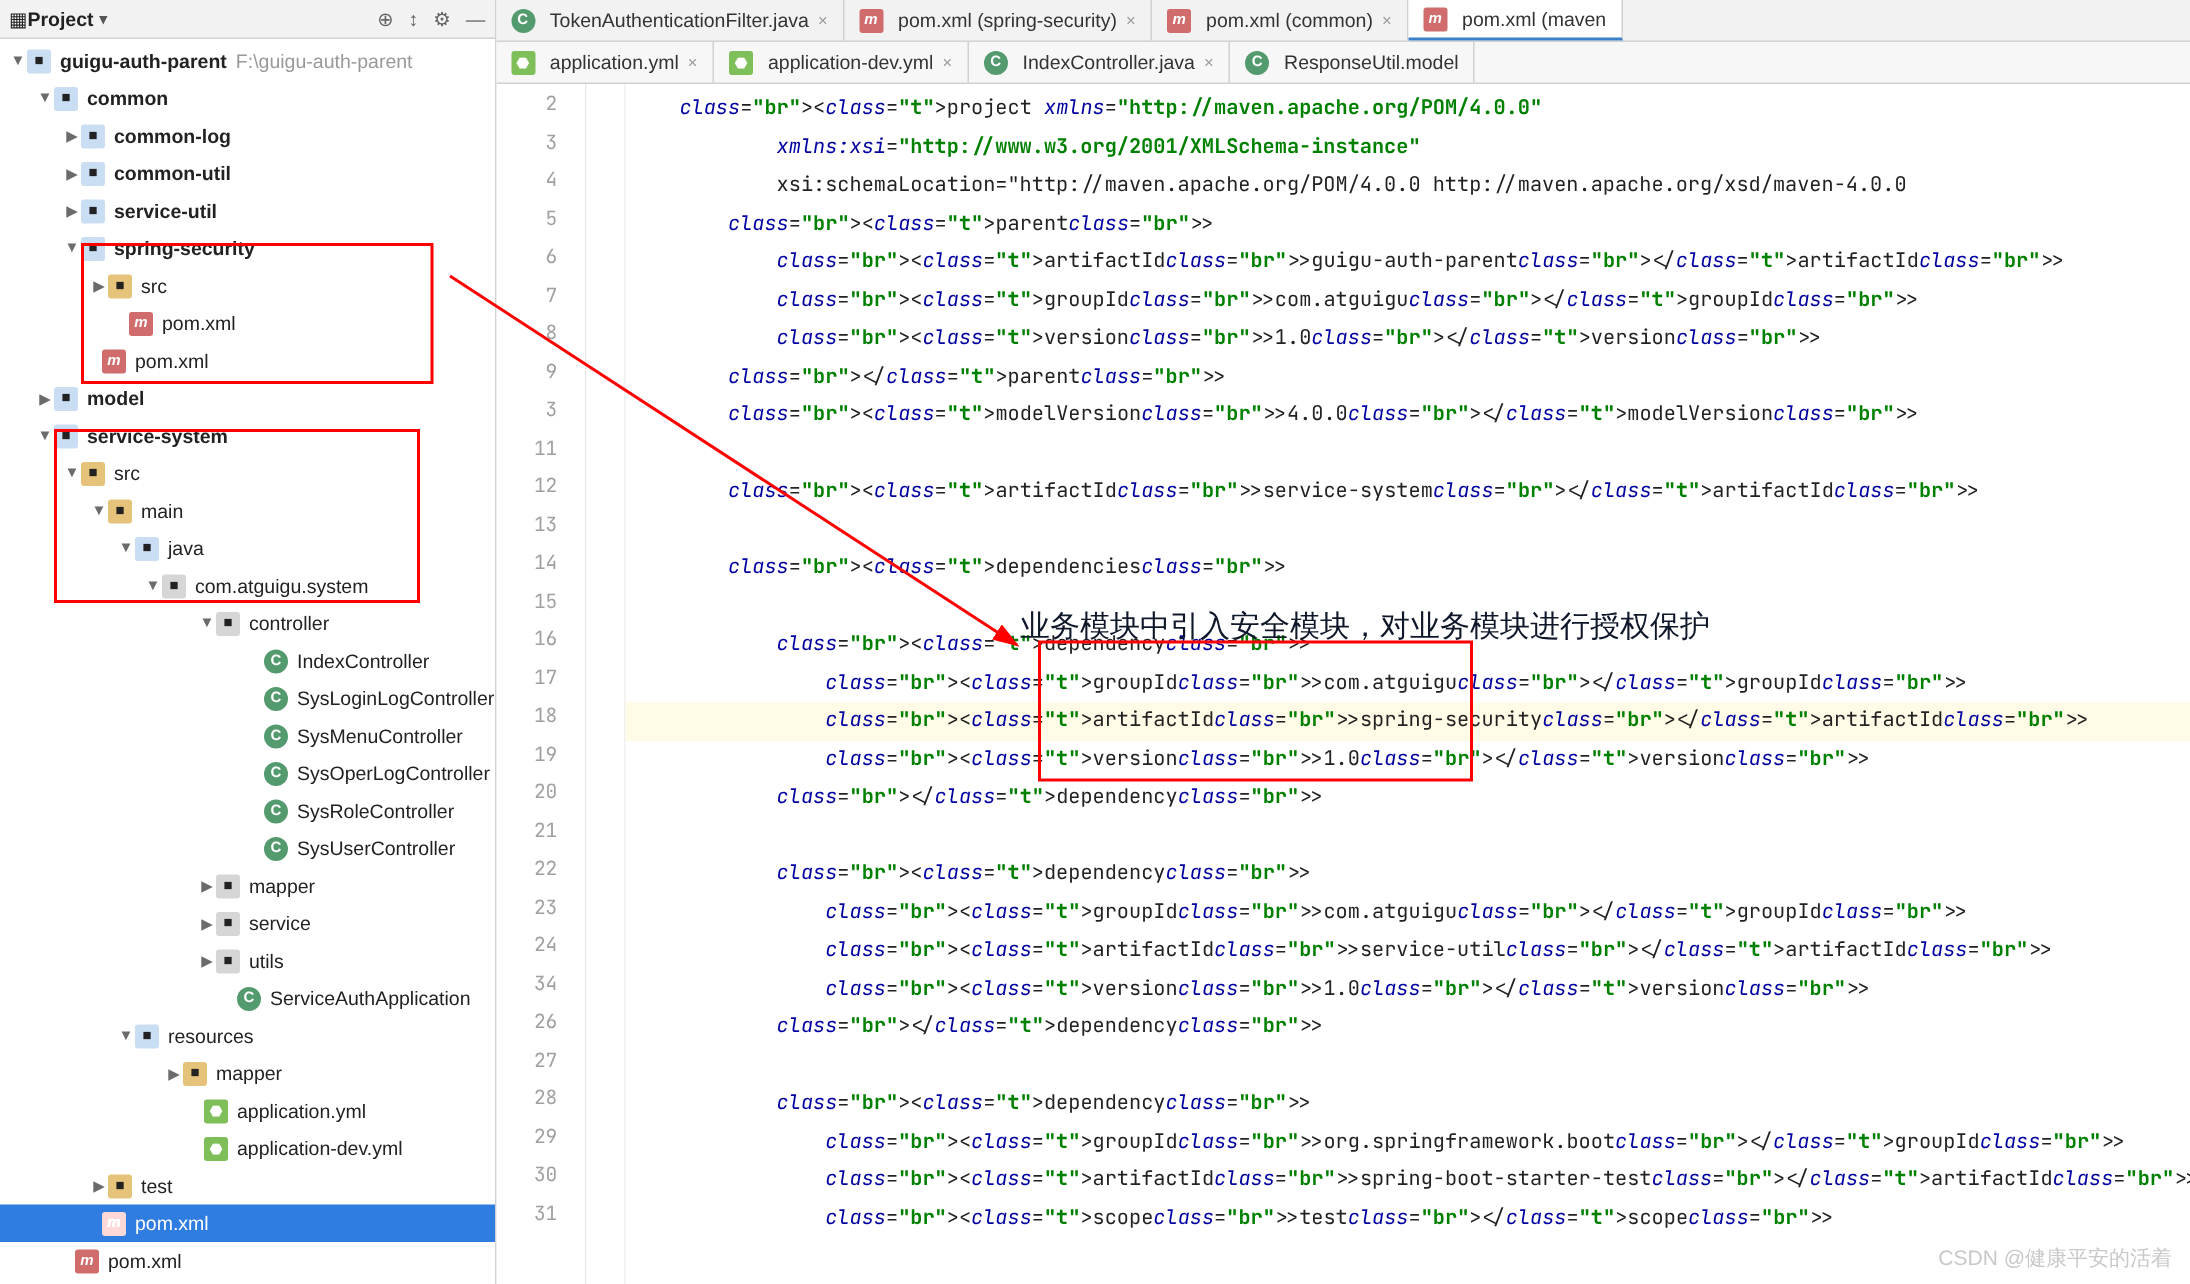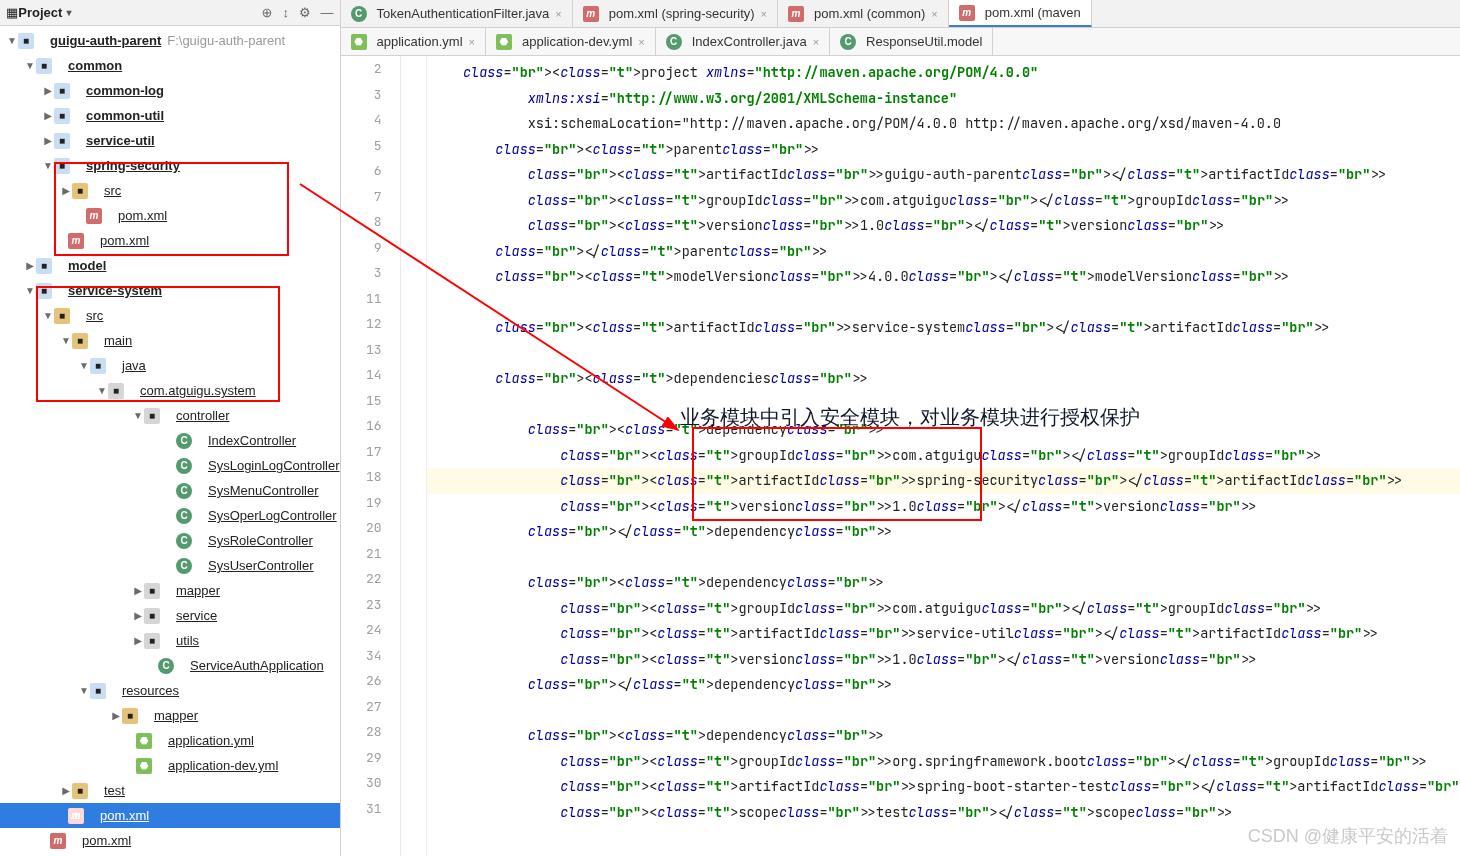--- a/index.html
+++ b/index.html
@@ -10,21 +10,21 @@
 .sidebar { width: 446px; border-right: 1px solid #d1d1d1; display: flex; flex-direction: column; }
 .sb-header { height: 26px; background: #f2f2f2; border-bottom: 1px solid #d1d1d1; display: flex; align-items: center; padding: 0 6px; }
 .sb-title { display: flex; align-items: center; gap: 4px; font-weight: 700; }
 .sb-drop { font-size: 10px; color: #555; }
 .sb-tools { margin-left: auto; display: flex; gap: 10px; color: #666; }
 .sb-tools span { cursor: pointer; }
 
 .tree { flex: 1; overflow: auto; padding-top: 2px; font-family: "Segoe UI",Arial,sans-serif; }
 .row { height: 25px; display: flex; align-items: center; white-space: nowrap; }
 .arrow { width: 12px; text-align: center; color: #6b6b6b; font-size: 10px; }
-.row .lbl { margin-left: 12px; text-decoration: underline; }
+.row .lbl { margin-left: 2px; }
 .row .path { color: #999; margin-left: 6px; }
 .bold { font-weight: 700; }
 .sel { background: #2f7de1; color: #fff; }
 .sel .ic-m { filter: brightness(2); }
 
 
 .ic { width:16px; height:16px; display:inline-flex; align-items:center; justify-content:center; font-size:10px; border-radius:2px; margin-right:4px; }
 .ic-dir { background:#e6c37a; }
 .ic-mod { background:#c9ddf3; }
 .ic-pkg { background:#d6d6d6; }
@@ -50,21 +50,21 @@
 .code { flex:1; font-family: "JetBrains Mono","Consolas",monospace; font-size:13.5px; line-height:25.5px; padding-top:4px; white-space:pre; position:relative; }
 .code .ln { height:25.5px; padding-left: 4px; }
 .ln.hl-line { background:#fffbe6; } 
 .a  { color:#0000a0; font-style:italic; } 
 .s  { color:#008000; font-weight:700;}
 
 .annotation-arrow { position:absolute; pointer-events:none; }
 .annotation-text { position:absolute; color:#0f172a; font-size:20px; font-weight:400; font-family: "Microsoft YaHei",Arial,sans-serif; pointer-events:none; }
 .red-box { position:absolute; border:2px solid #ff0000; pointer-events:none; }
 
-.watermark { position:absolute; right:12px; bottom:8px; color:#c9c9c9; font-size:18px; font-family:"Microsoft YaHei",Arial; }
+.watermark { position:absolute; right:12px; bottom:8px; color:#c9c9c9; font-size:14px; font-family:"Microsoft YaHei",Arial; }
 </style>
 </head>
 <body>
 
 <div class="root">
 
   <div class="sidebar">
     <div class="sb-header">
       <span>▦</span>
       <span class="sb-title">

